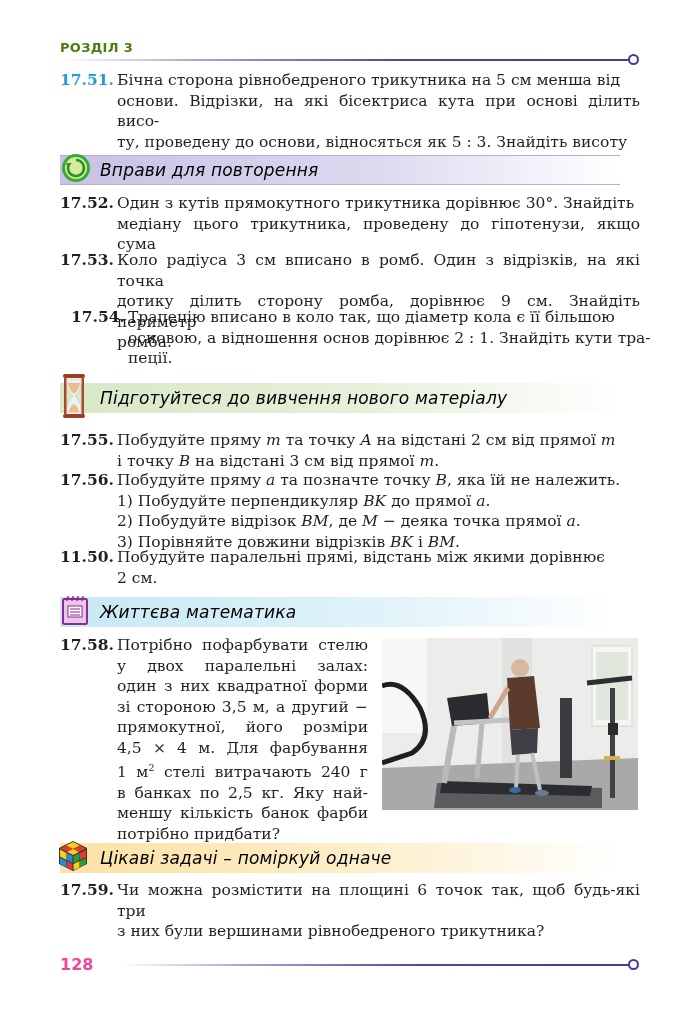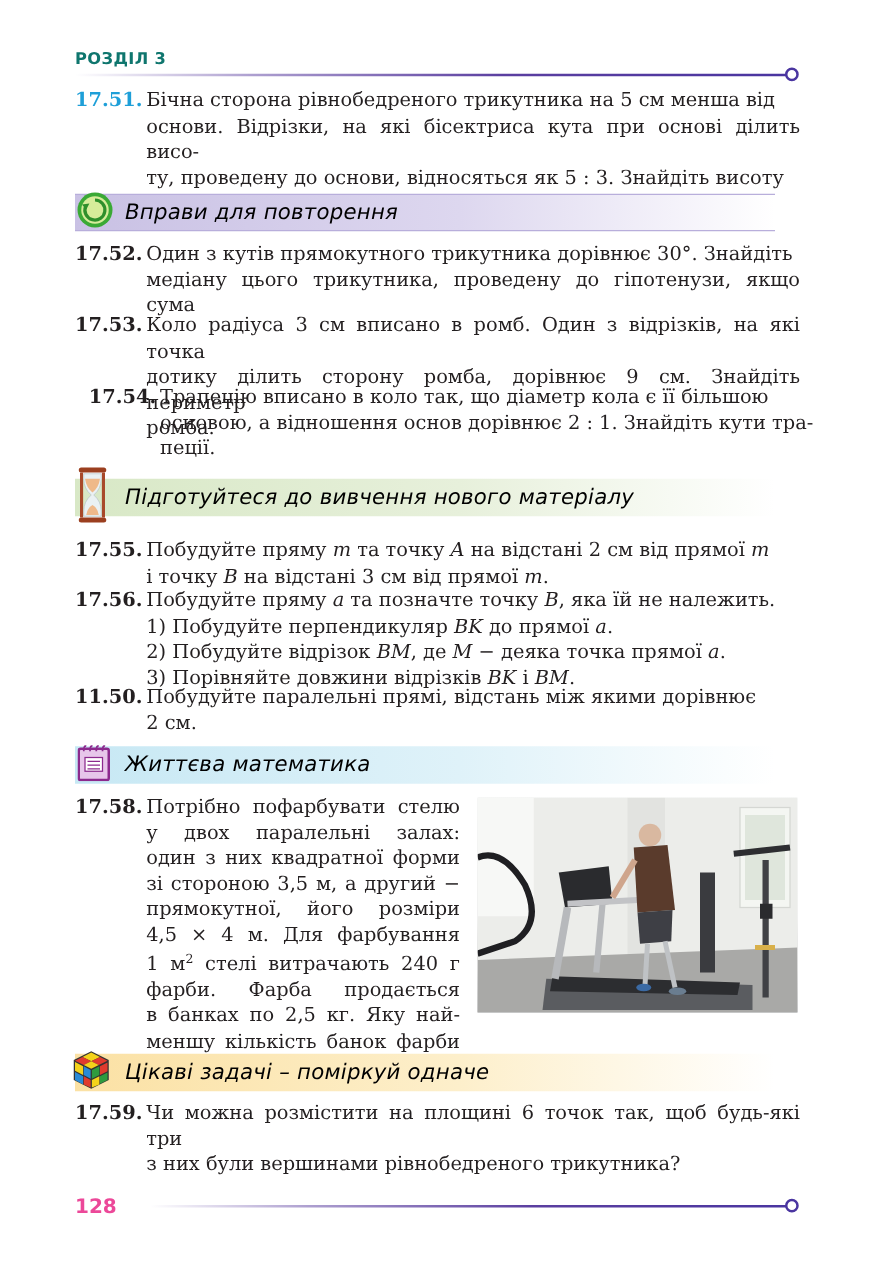--- a/index.html
+++ b/index.html
@@ -2,21 +2,21 @@
 <html><head>
   <meta charset="utf-8">
   <style>
     * { box-sizing: border-box; margin: 0; padding: 0; }
     html, body { width: 695px; height: 1030px; background: #ffffff; overflow: hidden; }
     body { position: relative; font-family: "DejaVu Serif", "Liberation Serif", serif; color: #231f20; }
 
     .chapter-label {
       position: absolute; left: 60px; top: 40px;
       font-family: "DejaVu Sans", "Liberation Sans", sans-serif;
-      font-weight: bold; font-size: 13px; color: #0f766e; letter-spacing: 0.3px;
+      font-weight: bold; font-size: 13px; color: #4d7c0f; letter-spacing: 0.3px;
     }
     .rule {
       position: absolute; height: 2px;
       background: linear-gradient(to right, rgba(91,63,160,0) 0%, rgba(91,63,160,0.5) 25%, #5b3fa0 60%, #4a35a0 100%);
     }
     .rule-end {
       position: absolute; width: 11px; height: 11px; border: 2px solid #4a35a0;
       border-radius: 50%; background: #fff;
     }
 
@@ -180,21 +180,20 @@
 <div class="problem" style="top:635px; width:308px;">
   <span class="num">17.58.</span>
   <div class="body">
     <p style="text-align-last:justify;">Потрібно пофарбувати стелю</p>
     <p style="text-align-last:justify;">у двох паралельні залах:</p>
     <p style="text-align-last:justify;">один з них квадратної форми</p>
     <p style="text-align-last:justify;">зі стороною 3,5 м, а другий −</p>
     <p style="text-align-last:justify;">прямокутної, його розміри</p>
     <p style="text-align-last:justify;">4,5 × 4 м. Для фарбування</p>
     <p style="text-align-last:justify;"><span>1 м</span><sup style="font-size:10px;">2</sup><span> стелі витрачають 240 г</span></p>
-    <p style="text-align-last:justify;">фарби. Фарба продається</p>
     <p style="text-align-last:justify;">в банках по 2,5 кг. Яку най-</p>
     <p style="text-align-last:justify;">меншу кількість банок фарби</p>
     <p class="last">потрібно придбати?</p>
   </div>
 </div>
 
 <div class="photo">
   <svg width="256" height="172" viewBox="0 0 256 172">
     <rect x="0" y="0" width="256" height="172" fill="#ecedea"></rect>
 

